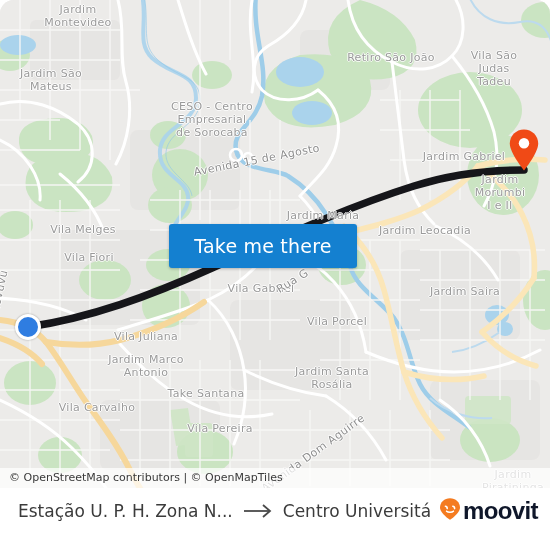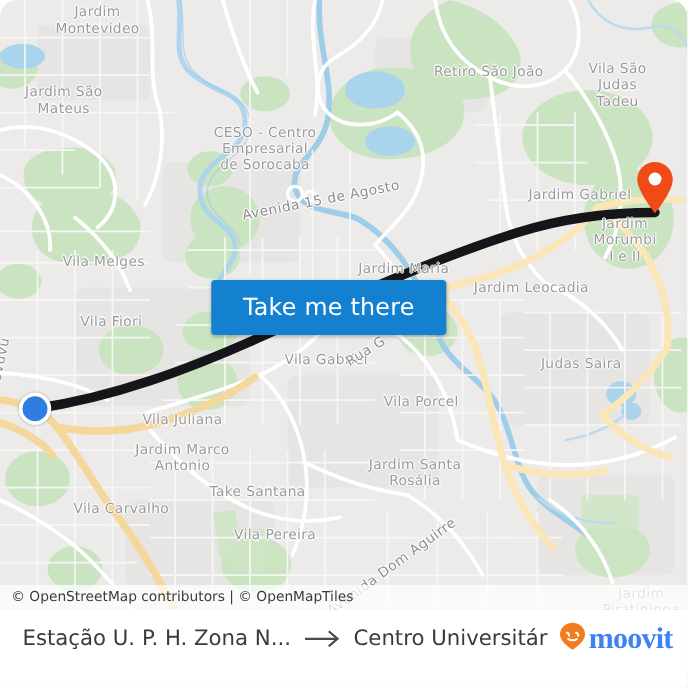--- a/index.html
+++ b/index.html
@@ -152,24 +152,24 @@
     align-items: center;
   }
   #brand {
     display: flex;
     align-items: center;
     gap: 2px;
     flex: 0 0 auto;
     padding-left: 8px;
   }
   #brand-name {
-    font-family: Liberation Serif, serif;
+    font-family: Liberation Sans, sans-serif;
     font-size: 24px;
     font-weight: bold;
-    color: #3b82f6;
+    color: #0f172a;
     letter-spacing: -0.6px;
   }
 </style>
 </head>
 <body>
 
 <div id="app">
 
   <div id="map">
 
@@ -332,26 +332,26 @@
     <div class="place-label" style="left:51px;  top:80px;">Jardim São
 Mateus</div>
     <div class="place-label" style="left:494px; top:68px;">Vila São
 Judas Tadeu</div>
     <div class="place-label" style="left:212px; top:119px;">CESO - Centro
 Empresarial
 de Sorocaba</div>
     <div class="place-label" style="left:464px; top:156px;">Jardim Gabriel</div>
     <div class="place-label" style="left:500px; top:192px;">Jardim
 Morumbi I e II</div>
-    <div class="place-label" style="left:83px;  top:209px;text-align:right;">Vila Melges</div>
+    <div class="place-label" style="left:83px;  top:229px;text-align:right;">Vila Melges</div>
     <div class="place-label" style="left:323px; top:215px;">Jardim Maria</div>
     <div class="place-label" style="left:425px; top:230px;">Jardim Leocadia</div>
     <div class="place-label" style="left:89px;  top:257px;">Vila Fiori</div>
     <div class="place-label" style="left:261px; top:288px;">Vila Gabriel</div>
-    <div class="place-label" style="left:465px; top:291px;">Judas Saira</div>
+    <div class="place-label" style="left:465px; top:291px;">Jardim Saira</div>
     <div class="place-label" style="left:337px; top:321px;">Vila Porcel</div>
     <div class="place-label" style="left:146px; top:336px;">Vila Juliana</div>
     <div class="place-label" style="left:332px; top:378px;">Jardim Santa
 Rosália</div>
     <div class="place-label" style="left:146px; top:366px;">Jardim Marco
 Antonio</div>
     <div class="place-label" style="left:206px; top:393px;">Take Santana</div>
     <div class="place-label" style="left:97px;  top:407px;">Vila Carvalho</div>
     <div class="place-label" style="left:220px; top:428px;">Vila Pereira</div>
     <div class="place-label" style="left:513px; top:481px;">Jardim

